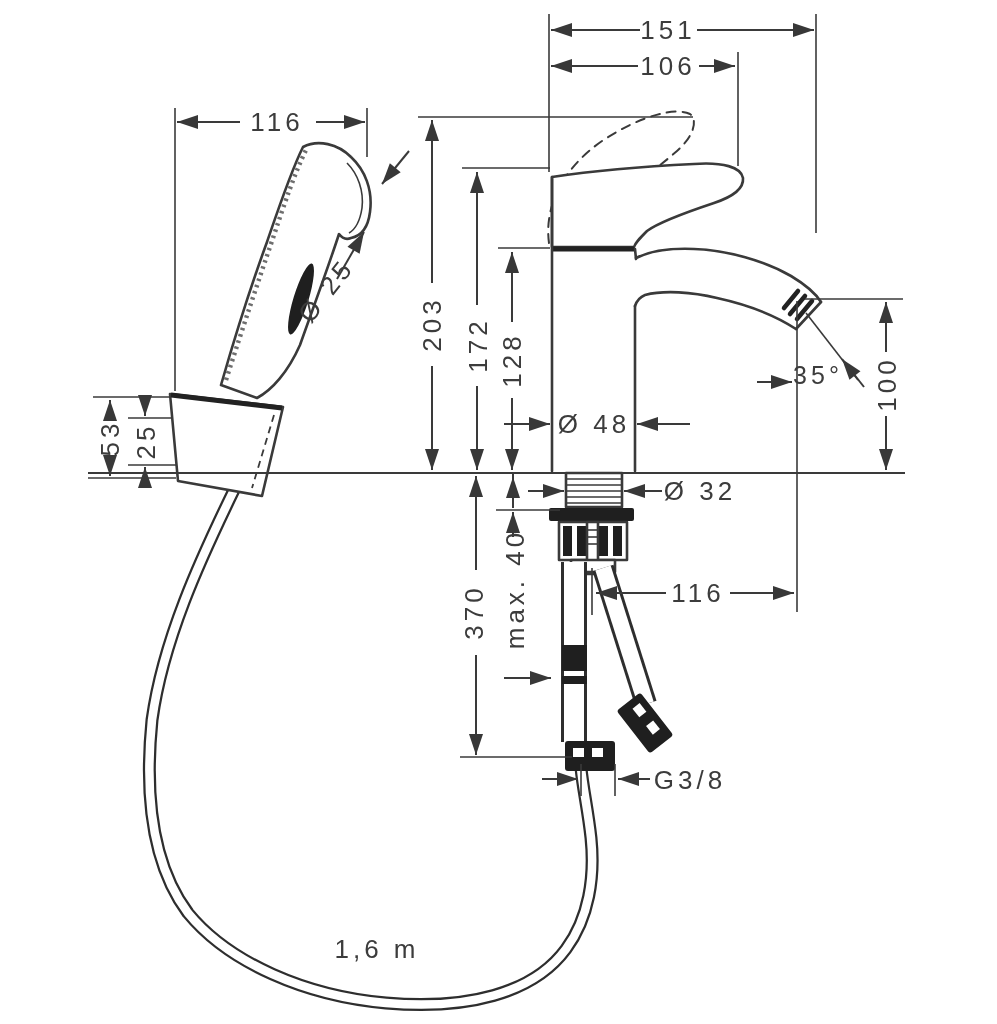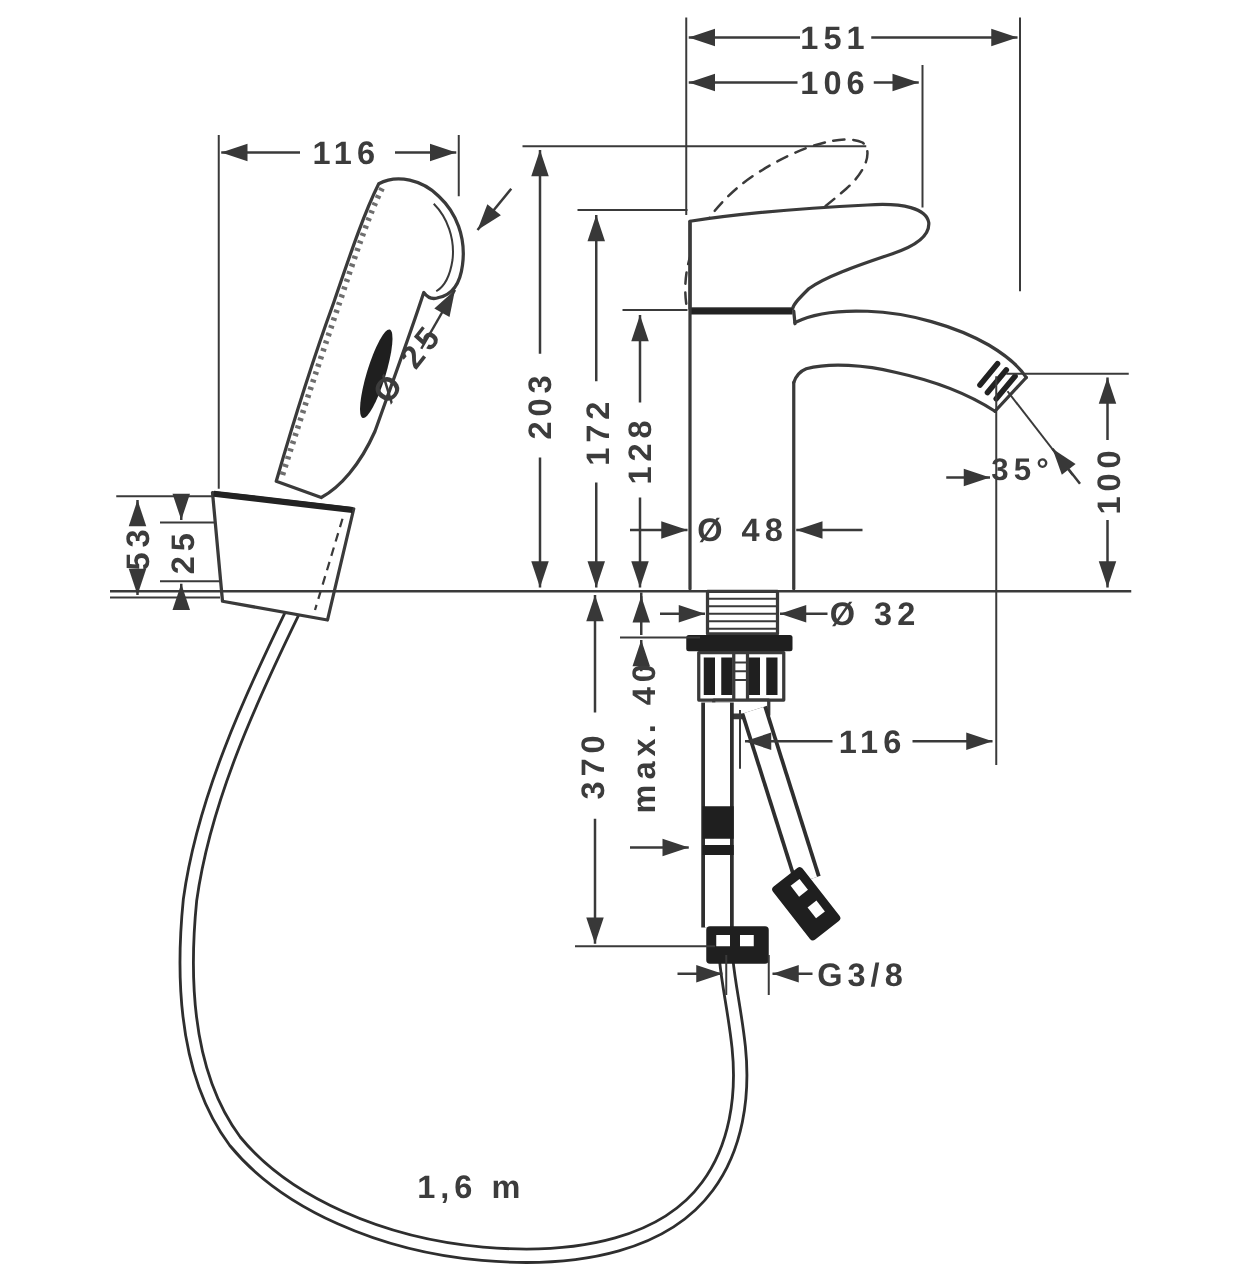--- a/index.html
+++ b/index.html
@@ -1,16 +1,16 @@
 <!DOCTYPE html>
 <html><head>
 <meta charset="utf-8">
 <style>
   html,body{margin:0;padding:0;background:#fff;}
-  .stage{position:relative;width:997px;height:1024px;background:#ffffff;overflow:hidden;font-weight:bold;}
+  .stage{position:relative;width:997px;height:1024px;background:#ffffff;overflow:hidden;}
   svg{display:block;}
   .t{font-family:"Liberation Sans", sans-serif;font-size:26px;letter-spacing:4px;fill:#3c3c3c;text-anchor:middle;}
   .t-sm{font-size:25px;}
   .outline{fill:none;stroke:#3a3a3a;stroke-width:2.6;stroke-linecap:round;stroke-linejoin:round;}
   .wfill{fill:#ffffff;stroke:#3a3a3a;stroke-width:2.6;stroke-linejoin:round;}
   .thin{fill:none;stroke:#3a3a3a;stroke-width:1.6;}
   .dim{fill:none;stroke:#3a3a3a;stroke-width:2;}
   .thick{fill:none;stroke:#222222;stroke-width:5;}
   .dark{fill:#1f1f1f;stroke:none;}
   .dashed{fill:none;stroke:#3a3a3a;stroke-width:2;stroke-dasharray:9 7;stroke-linecap:round;}

